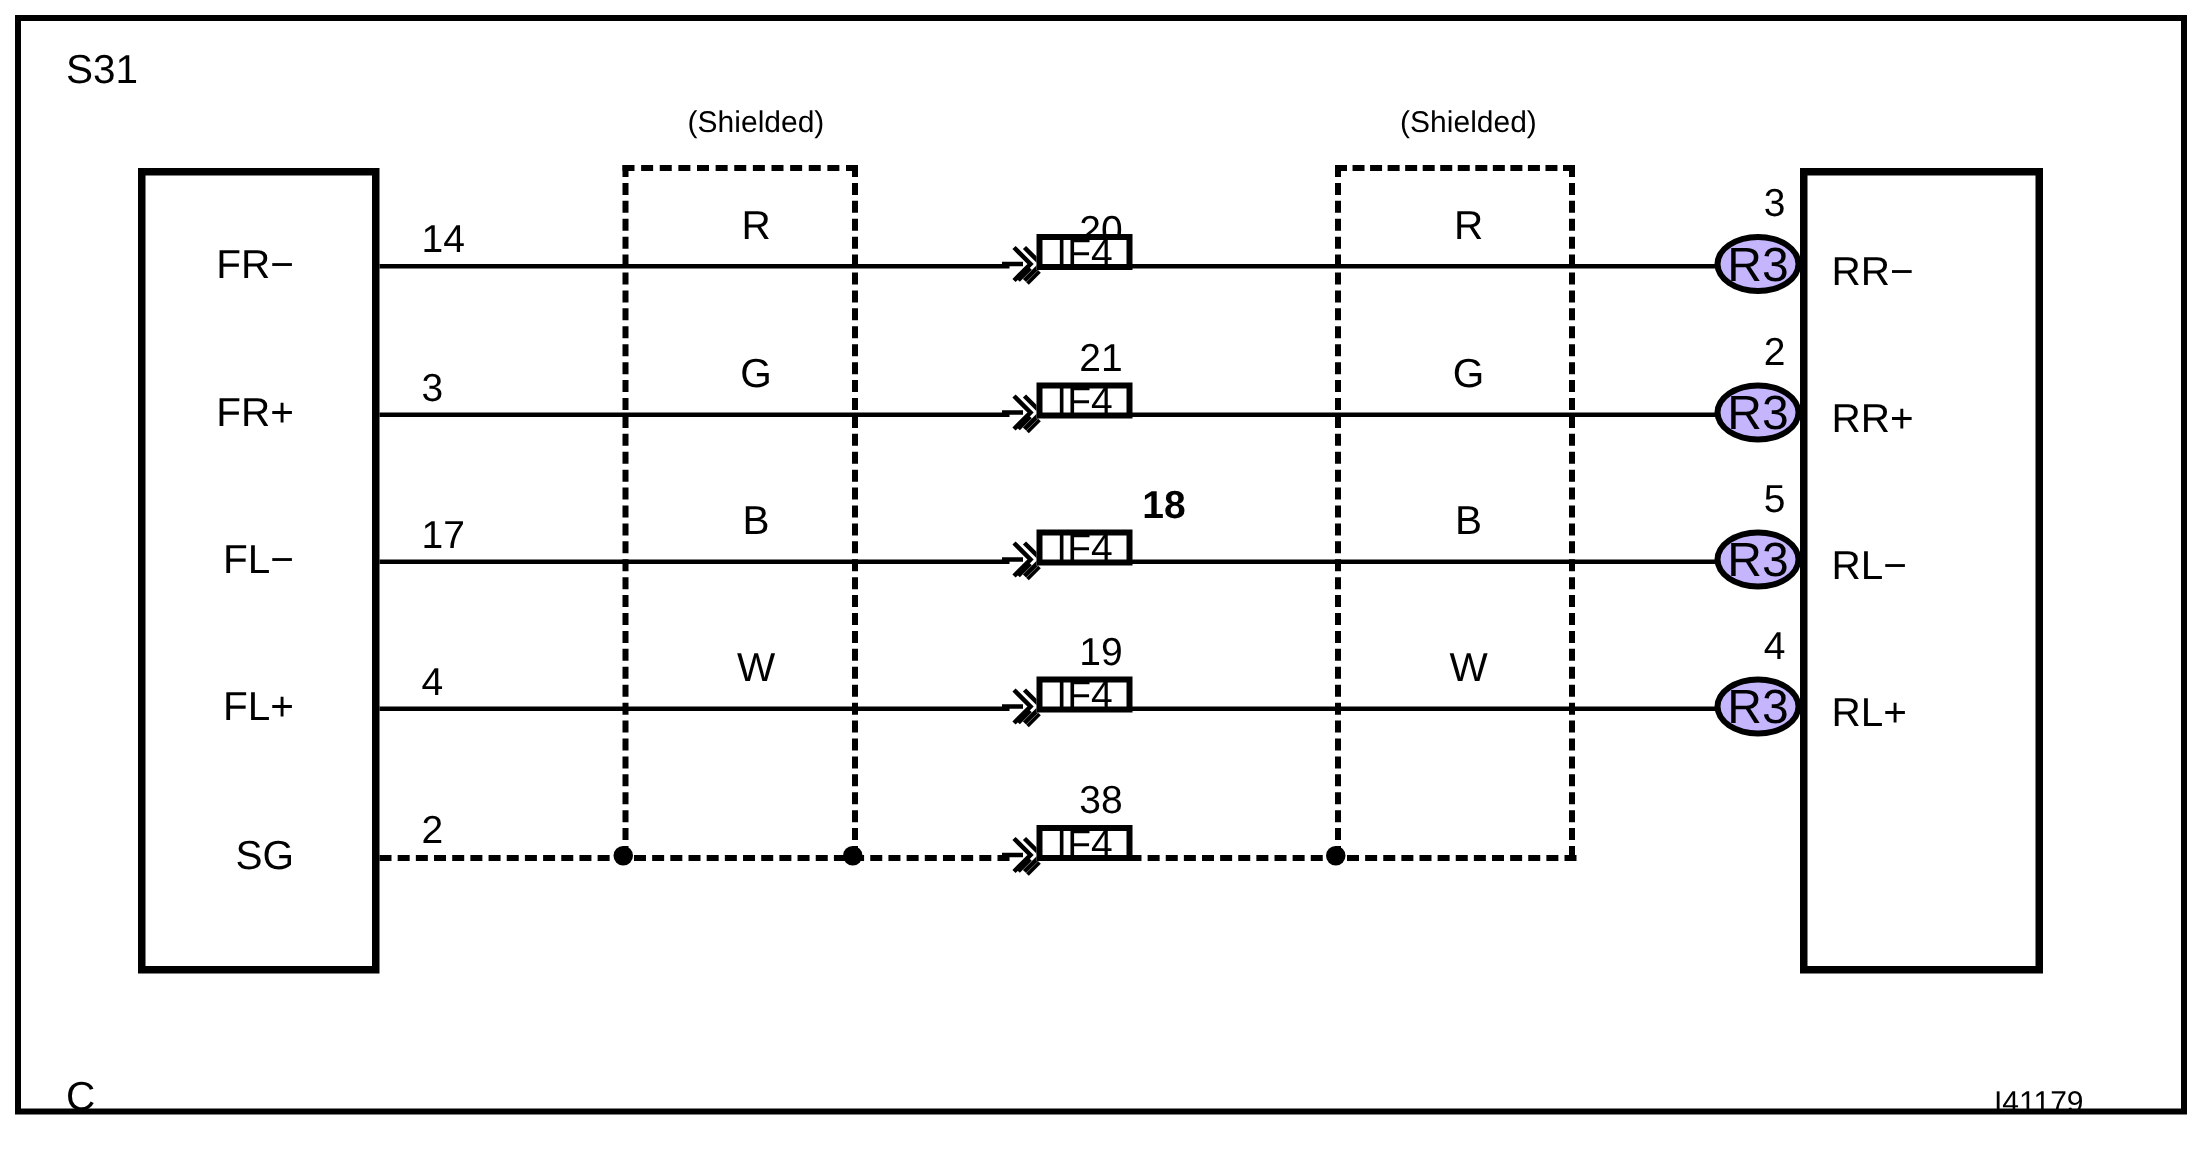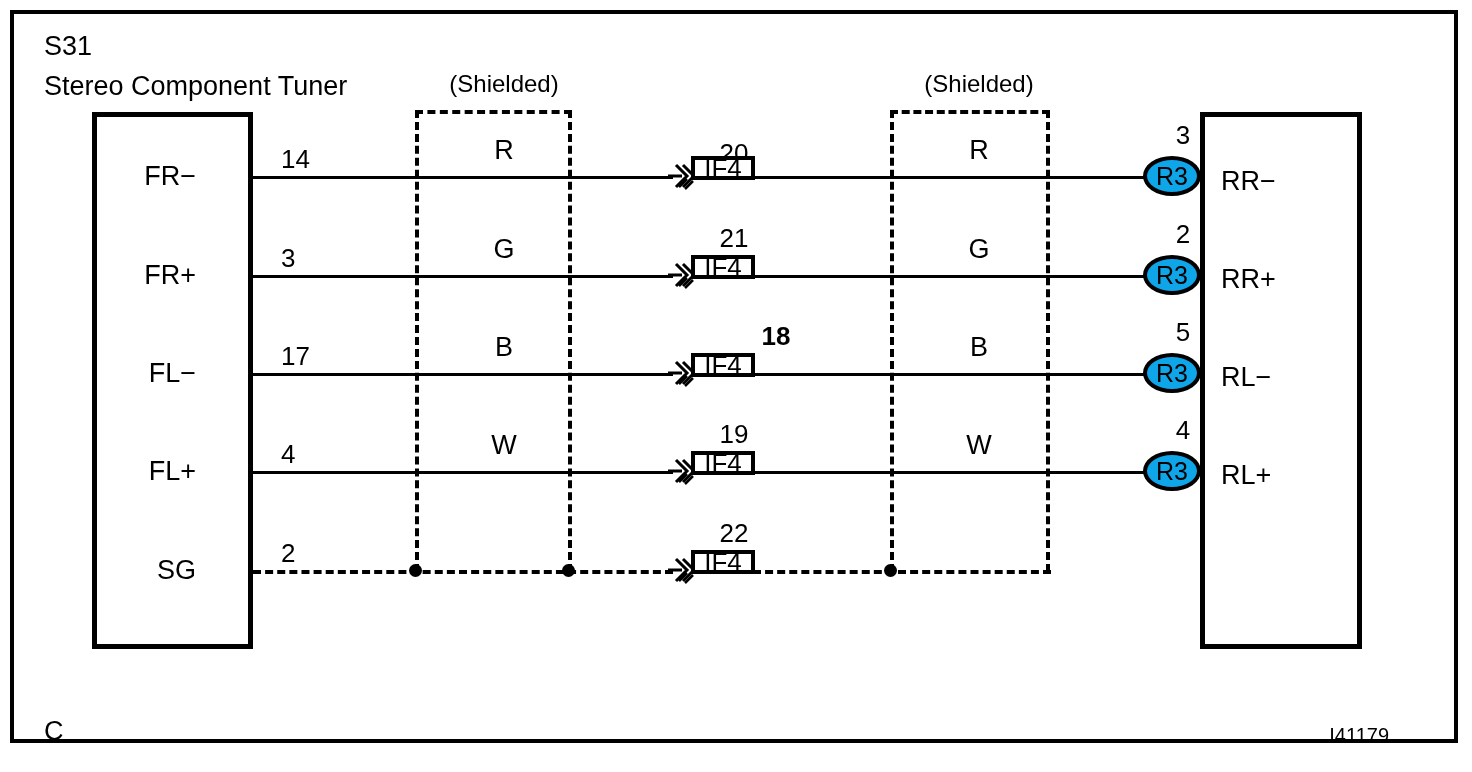--- a/index.html
+++ b/index.html
@@ -35,21 +35,21 @@
     color: #000;
     white-space: nowrap;
     font-family: "Liberation Sans", sans-serif;
     line-height: 1;
     margin-left: 11px;
   }
   .t-title  { font-size: 27px; }
   .t-pin    { font-size: 26px; }
   .t-label  { font-size: 27px; }
   .t-color  { font-size: 27px; }
-  .t-shield { font-size: 24px; }
+  .t-shield { font-size: 20px; }
   .t-c      { font-size: 27px; }
   .t-id     { font-size: 20px; }
   .center   { transform: translateX(-50%); }
 
   
   .compbox {
     position: absolute;
     border: 5px solid #000;
     box-sizing: border-box;
     background: #fff;
@@ -102,46 +102,45 @@
   }
 
   
   .r3oval {
     position: absolute;
     width: 58px;
     height: 40px;
     border: 4px solid #000;
     border-radius: 50%;
     box-sizing: border-box;
-    background: #0ea5e9;
+    background: #c4b5fd;
     display: flex;
     align-items: center;
     justify-content: center;
-    font-size: 25px;
+    font-size: 32px;
     color: #000;
     font-family: "Liberation Sans", sans-serif;
   }
 
   
   .dot {
     position: absolute;
     width: 13px;
     height: 13px;
     background: #000;
     border-radius: 50%;
   }
 </style>
 </head>
 <body>
 
 <div id="root">
   <div id="frame"></div>
 
   <div class="txt t-title" style="left:33px; top:33px;">S31</div>
-  <div class="txt t-title" style="left:33px; top:73px;">Stereo Component Tuner</div>
 
   <div class="txt t-shield center" style="left:493px; top:72px;">(Shielded)</div>
   <div class="txt t-shield center" style="left:968px; top:72px;">(Shielded)</div>
 
   <div class="compbox" style="left:92px; top:112px; width:161px; height:537px;"></div>
   <div class="compbox" style="left:1200px; top:112px; width:162px; height:537px;"></div>
 
   <div class="shield-top" style="left:415px; top:110px; width:157px;"></div>
   <div class="vdash" style="left:415px; top:110px; height:462px;"></div>
   <div class="vdash" style="left:568px; top:110px; height:462px;"></div>
@@ -241,20 +240,20 @@
   <div class="dot" style="left:562px; top:564px;"></div>
   <div class="chev" style="left:668px; top:553px;">
     <svg width="26" height="34" viewBox="0 0 26 34">
       <path d="M0 17 H14" stroke="#000" stroke-width="3" fill="none"></path>
       <path d="M8 6 L19 17 L8 28" stroke="#000" stroke-width="3" fill="none"></path>
       <path d="M15 6 L26 17 L15 28" stroke="#000" stroke-width="3" fill="none"></path>
       <path d="M11 28 L19 20" stroke="#000" stroke-width="2.5" fill="none"></path>
       <path d="M17 30 L25 22" stroke="#000" stroke-width="2.5" fill="none"></path>
     </svg>
   </div>
-  <div class="txt t-pin center" style="left:723px; top:520px;">22</div>
+  <div class="txt t-pin center" style="left:723px; top:520px;">38</div>
   <div class="ifbox" style="left:691px; top:550px;">IF4</div>
   <div class="wire-dash" style="left:753px; top:570px; width:298px;"></div>
   <div class="dot" style="left:884px; top:564px;"></div>
 
   <div class="txt t-c" style="left:33px; top:718px;">C</div>
   <div class="txt t-id" style="left:1378px; top:725px; transform:translateX(-100%);">I41179</div>
 </div>
 
 </body></html>

